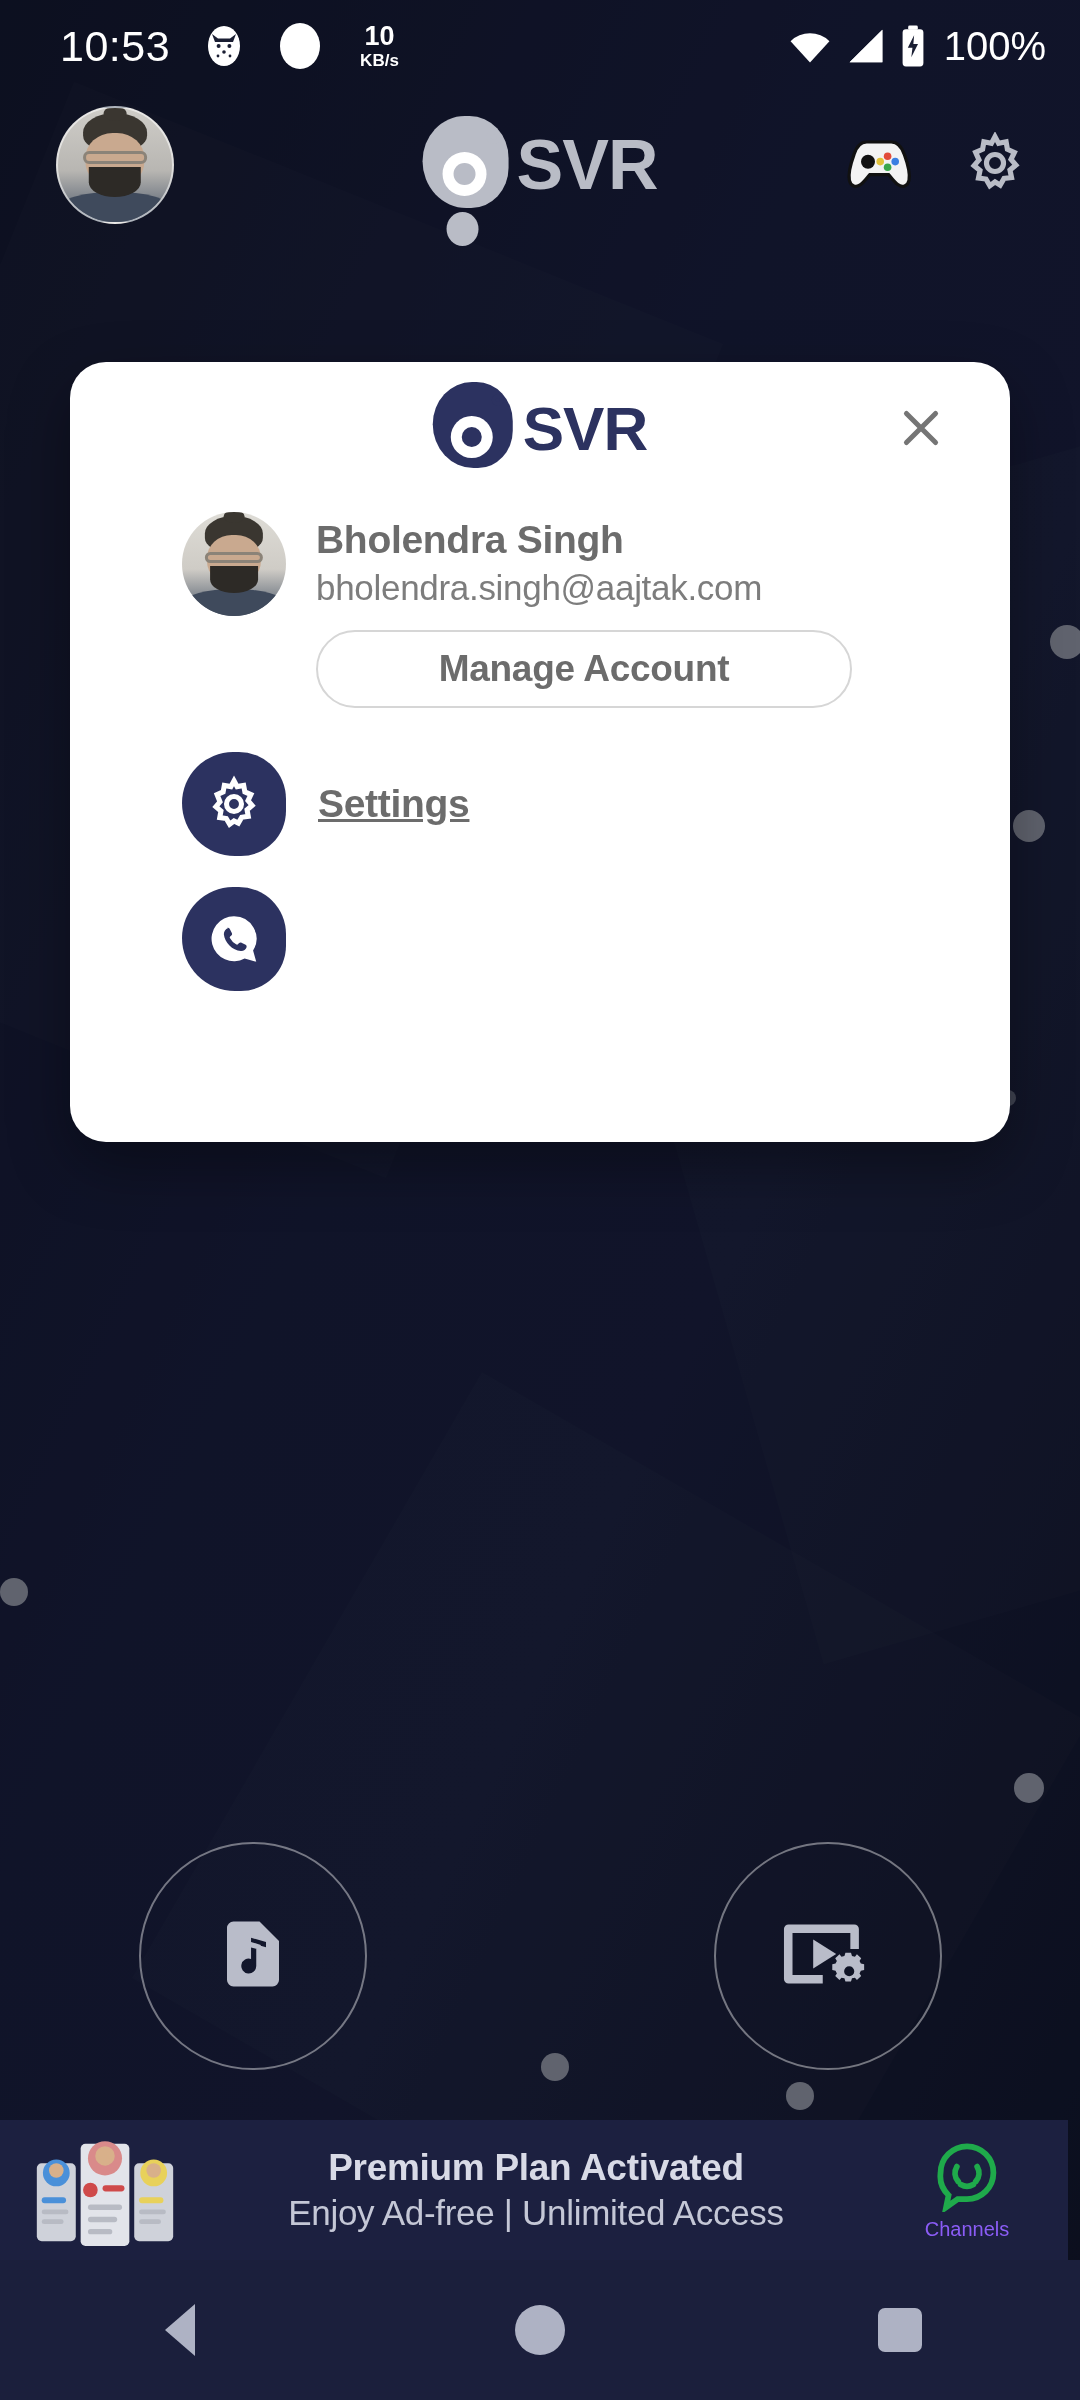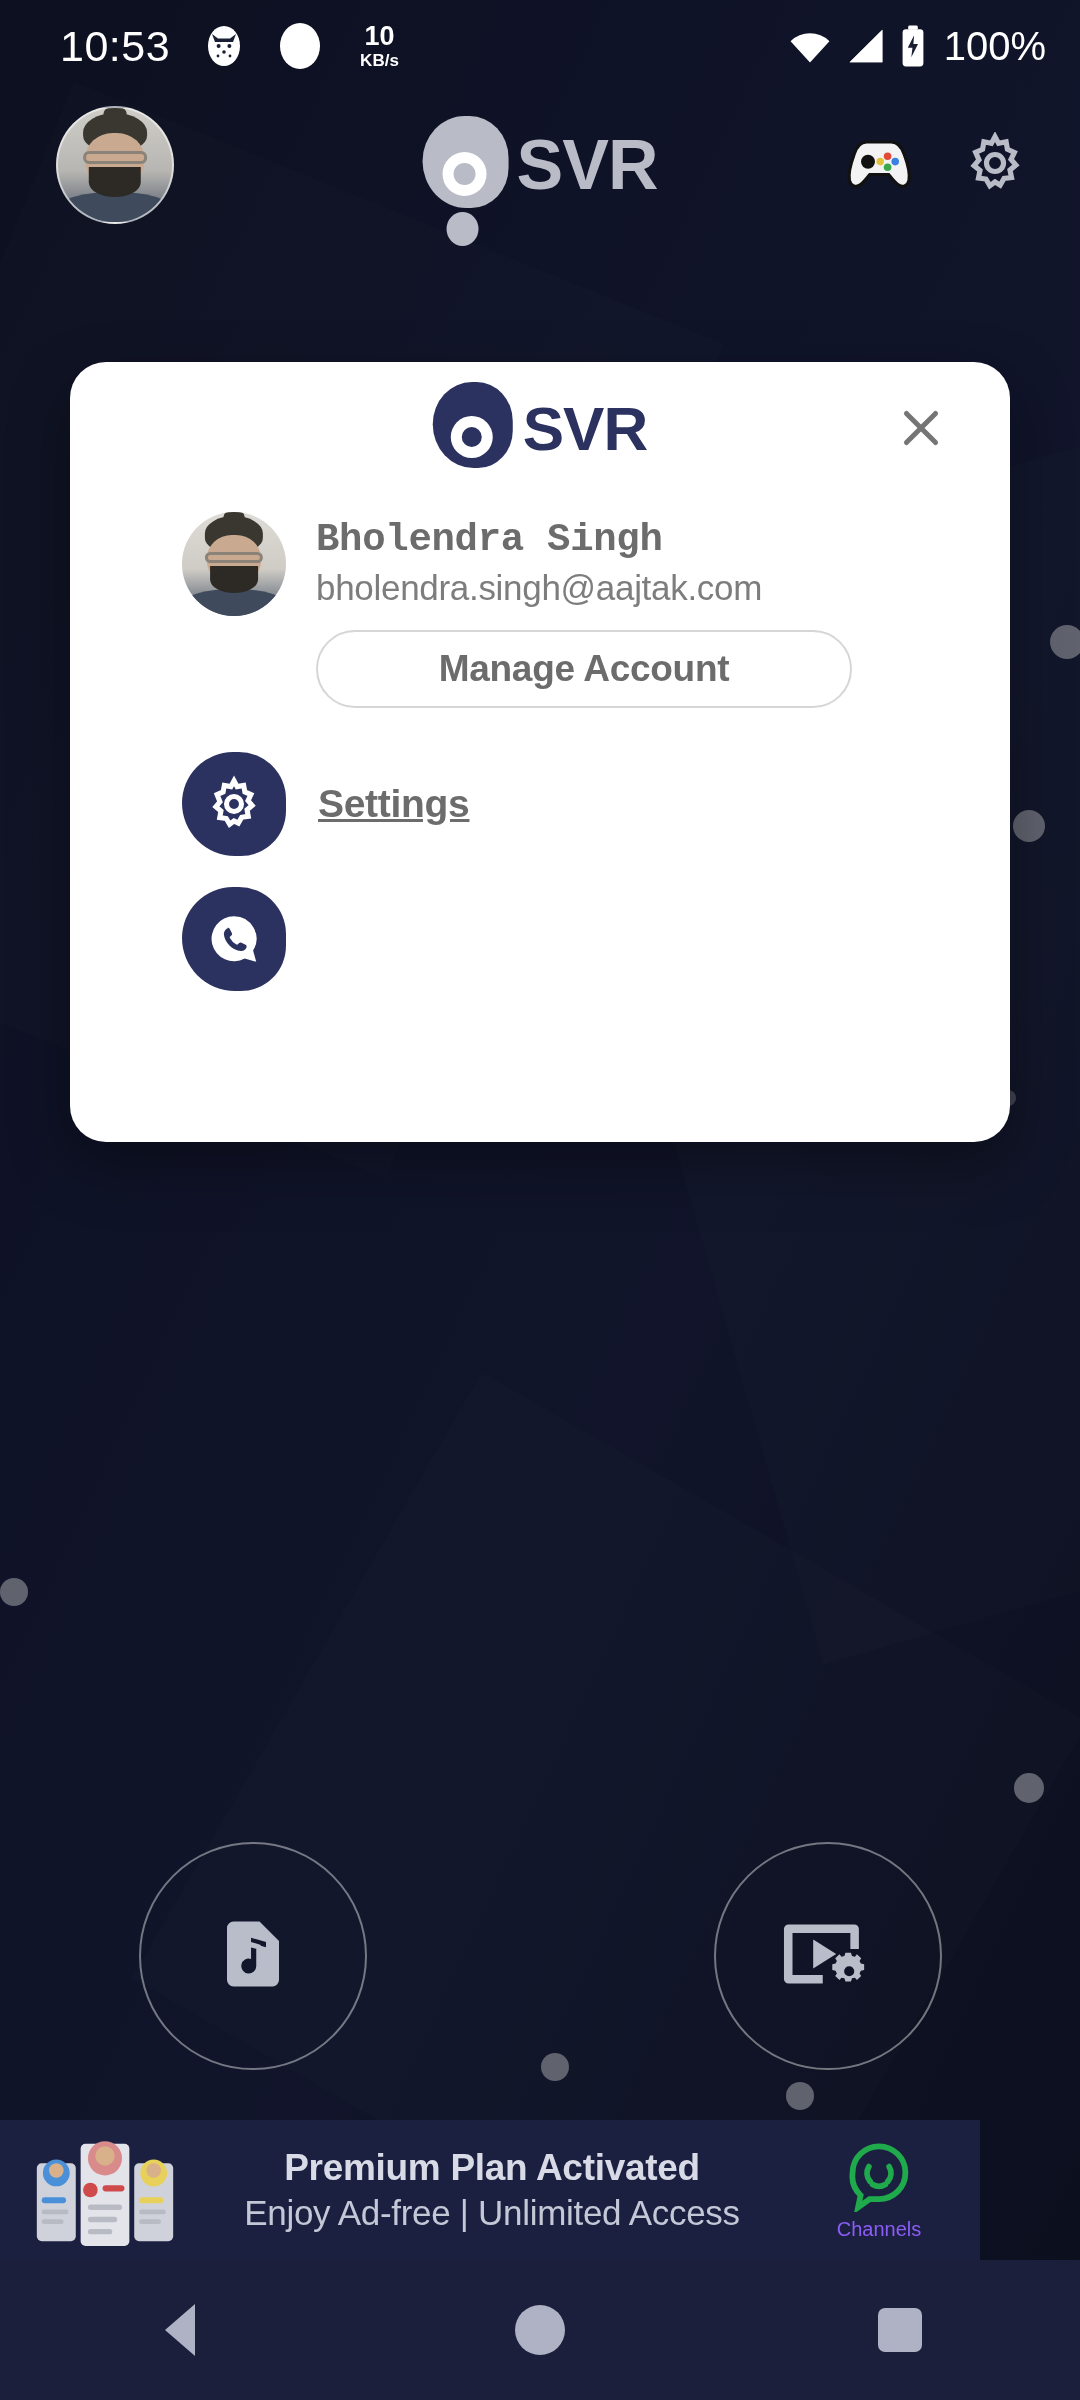--- a/index.html
+++ b/index.html
@@ -123,21 +123,21 @@
 
   #profile-row{
     display:flex; align-items:flex-start; padding:18px 0 0 112px; flex:none;
   }
   #profile-avatar{
     width:104px; height:104px; border-radius:50%; flex:none;
     background:linear-gradient(180deg,#dedcd6 0%,#cfccc6 55%,#4a5668 100%);
     position:relative; overflow:hidden;
   }
   #profile-info{ margin-left:30px; padding-top:6px; }
-  #profile-name{ font-size:39px; font-weight:700; color:#6c6c6c; letter-spacing:-.3px;font-family:Liberation Mono, monospace; }
+  #profile-name{ font-size:39px; font-weight:700; color:#6c6c6c; letter-spacing:-.3px; }
   #profile-email{ font-size:35px; color:#7d7d7d; margin-top:6px; letter-spacing:-.3px; }
   #manage-account{
     margin-top:22px; width:536px; height:78px; border-radius:40px;
     border:2px solid #d6d6d6; background:#fff; cursor:pointer;
     font-size:37px; font-weight:700; color:#6c6c6c;
     font-family:"Liberation Sans", sans-serif; letter-spacing:-.3px;
   }
 
   #menu-list{ padding:28px 0 0 0; flex:1 1 auto; }
   .menu-row{
@@ -156,21 +156,21 @@
   .circle-btn{
     position:absolute; width:228px; height:228px; border-radius:50%;
     border:2px solid rgba(255,255,255,.42);
     display:flex; align-items:center; justify-content:center; z-index:10; cursor:pointer;
   }
   #circle-audio{ left:139px; top:1842px; }
   #circle-video{ left:714px; top:1842px; }
 
   
   #premium-banner{
-    position:absolute; left:0; bottom:140px; width:980px; height:140px;
+    position:absolute; left:0; bottom:140px; width:1068px; height:140px;
     background:#1c2040; display:flex; align-items:center; z-index:15;margin-top:19px;
   }
   #banner-art{ width:150px; height:112px; margin-left:30px; flex:none; position:relative; }
   #banner-text{ flex:1 1 auto; text-align:center; }
   #banner-title{ font-size:37px; font-weight:700; color:#d8dae6; letter-spacing:-.3px; }
   #banner-sub{ font-size:35px; color:#c4c7d6; margin-top:4px; letter-spacing:-.3px; }
   #banner-channels{
     width:150px; margin-right:26px; flex:none;
     display:flex; flex-direction:column; align-items:center; cursor:pointer;
   }

